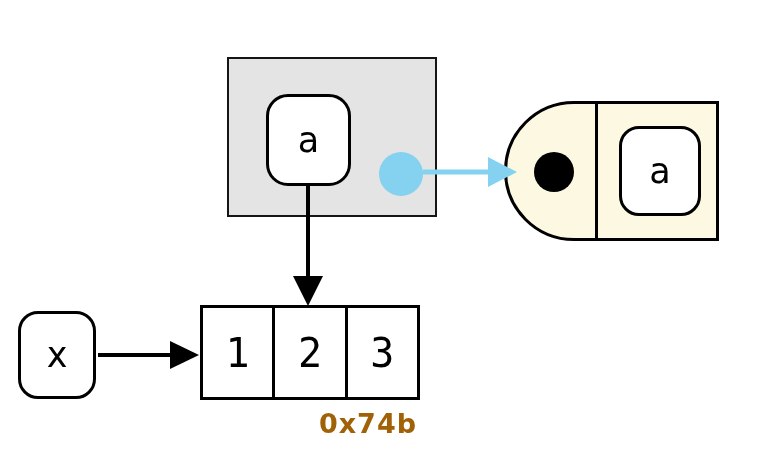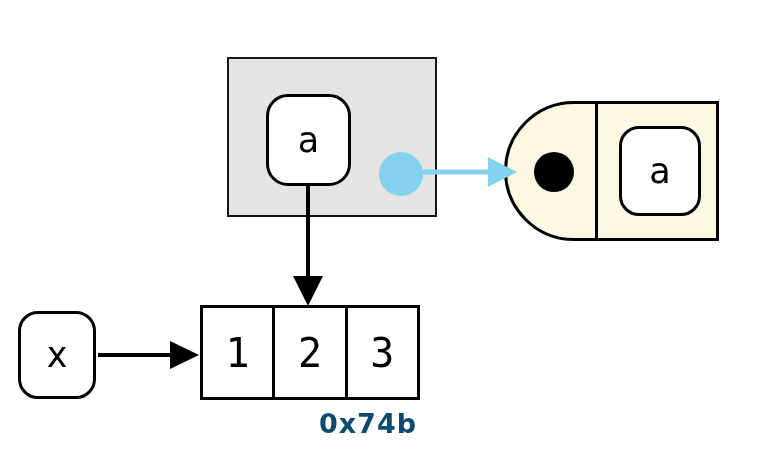--- a/index.html
+++ b/index.html
@@ -93,21 +93,21 @@
     }
     .cell + .cell { border-left: 3px solid #000; }
     
     .address {
       position: absolute;
       left: 200px; top: 408px;
       width: 217px;
       text-align: right;
       font-size: 27px;
       font-weight: bold;
-      color: #0c4a6e;
+      color: #a16207;
       letter-spacing: 1px;
       font-family: "DejaVu Sans", sans-serif;
     }
     
     .overlay {
       position: absolute;
       left: 0; top: 0;
       pointer-events: none;
     }
   </style>

